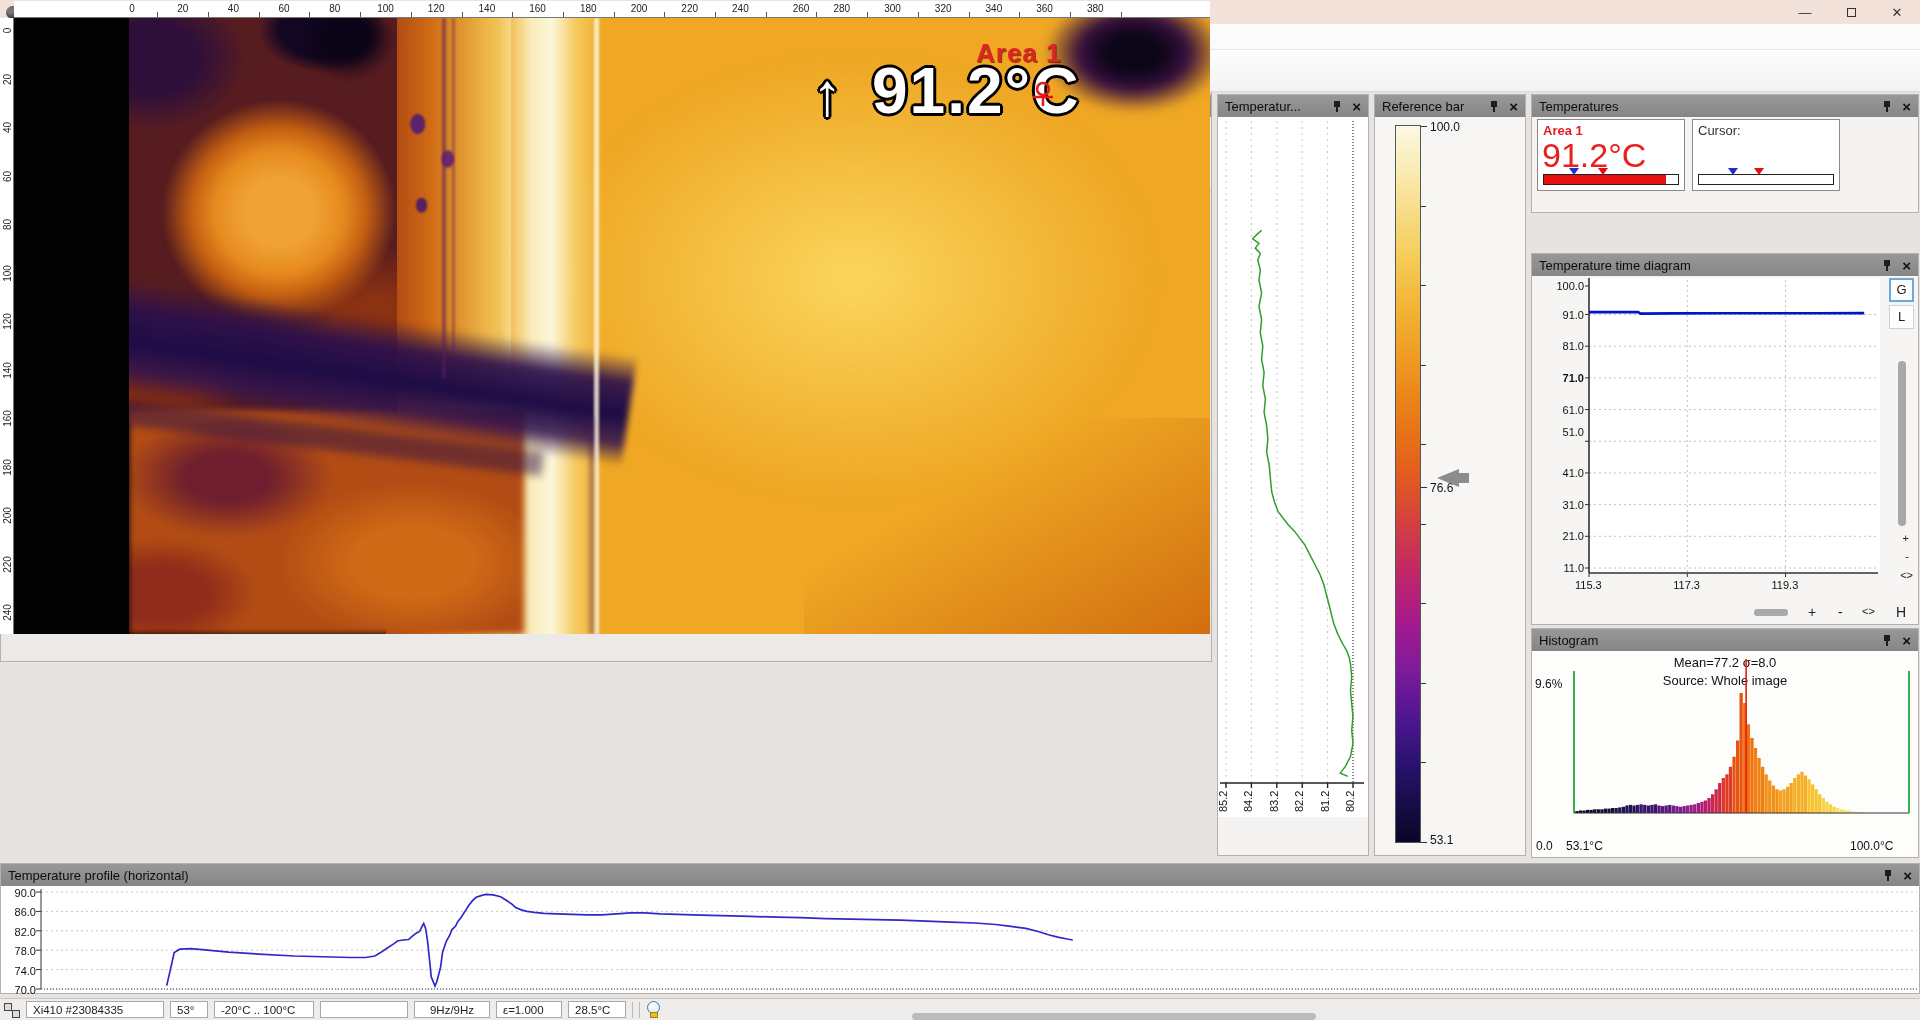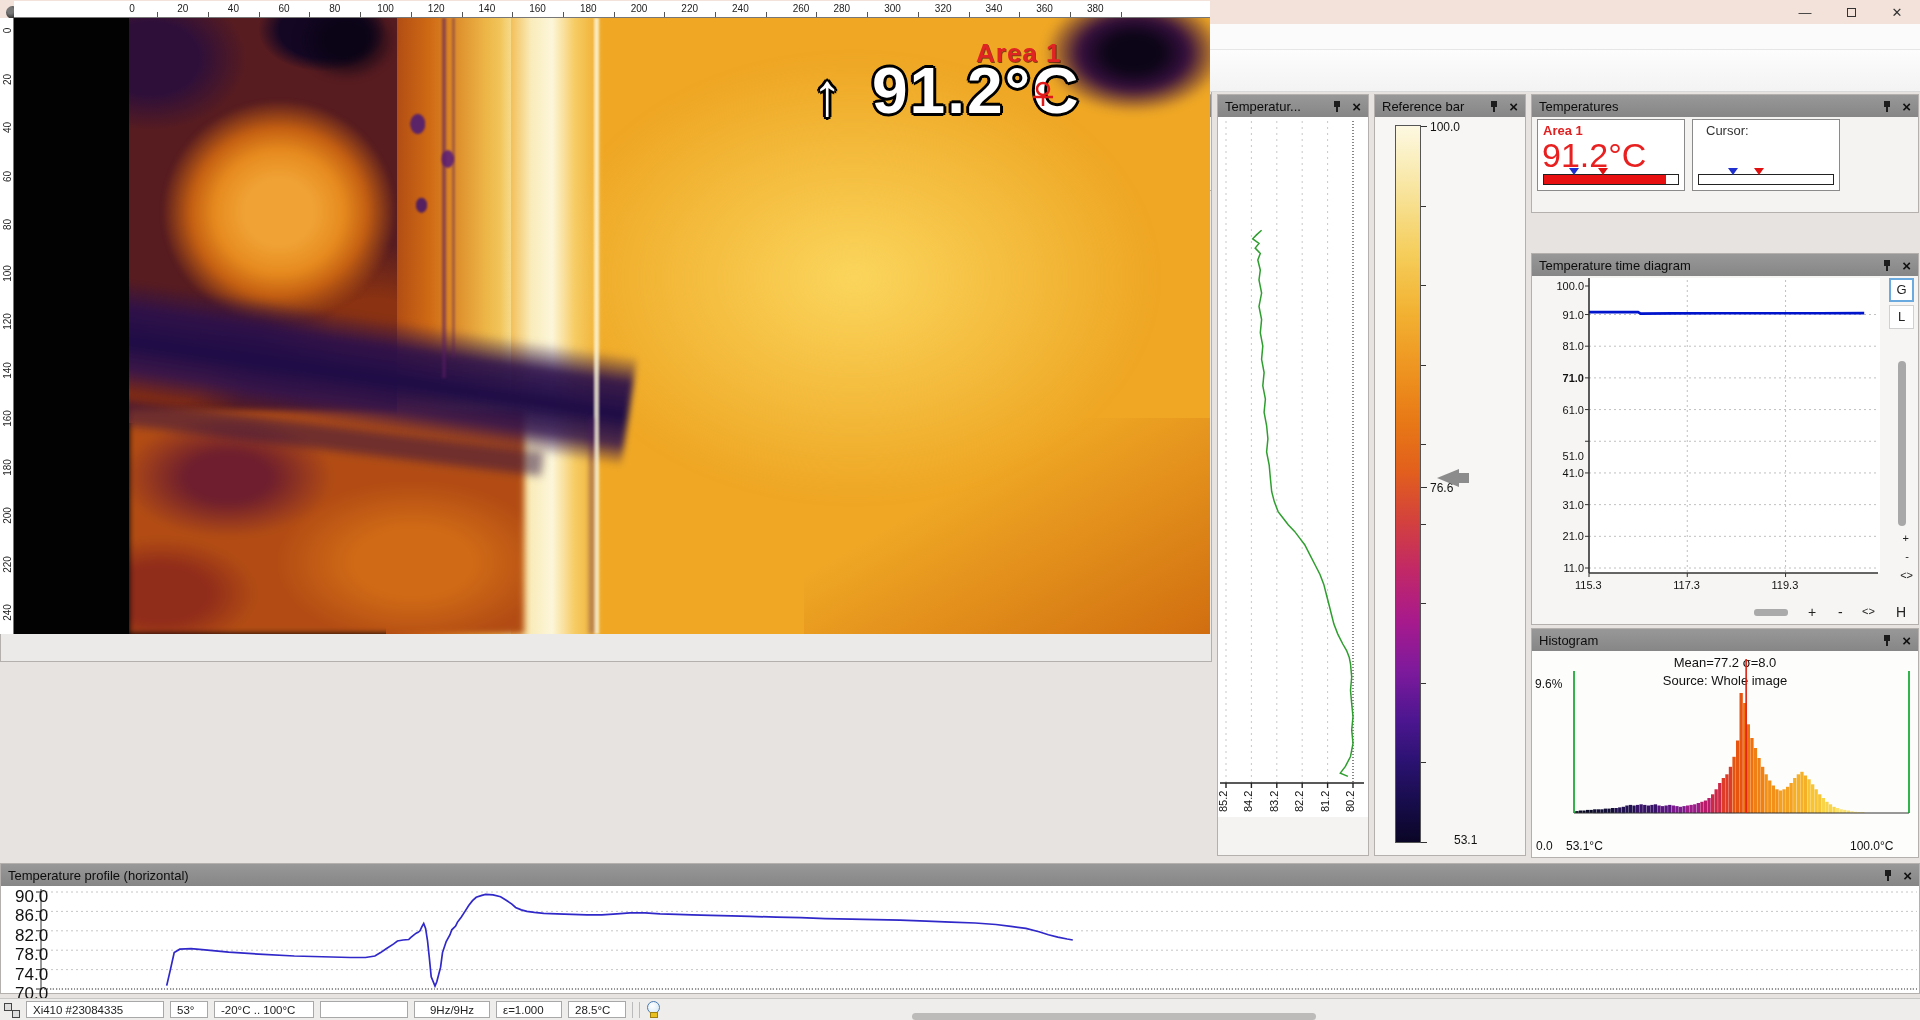--- a/index.html
+++ b/index.html
@@ -166,21 +166,21 @@
   .rb-tick { position:absolute; left:46px; width:6px; height:1px; background:#333; }
   .rb-label { position:absolute; left:55px; font-size:12px; color:#111; }
   #rb-arrow { position:absolute; left:62px; top:352px; width:0; height:0;
      border-right:22px solid #8c8c8c; border-top:9px solid transparent; border-bottom:9px solid transparent; }
   #rb-arrow::after { content:""; position:absolute; left:20px; top:-5px; width:12px; height:10px; background:#8c8c8c; }
 
   
   #temps-panel { left:1531px; top:94px; width:388px; height:119px; }
   .temp-box { position:absolute; top:24px; height:72px; background:#fff; border:1px solid #8a8a8a; }
   #temp-box-area { left:5px; width:148px; }
-  #temp-box-cursor { left:160px; width:148px;padding-left:8px; }
+  #temp-box-cursor { left:160px; width:148px; }
   .temp-box .tb-name { font-size:13px; font-weight:bold; color:#e02020; padding:3px 0 0 5px; }
   .temp-box .tb-value { font-size:34px; color:#e82020; padding-left:4px; line-height:34px; }
   .tb-cursor-name { font-size:13px; color:#333; padding:3px 0 0 5px; }
   .tb-bar { position:absolute; left:5px; bottom:5px; width:136px; height:11px; border:1px solid #222; background:#fff; }
   .tb-fill { position:absolute; left:0; top:0; bottom:0; background:#e81010; }
   .tb-tri { position:absolute; top:-7px; width:0; height:0; border-left:5px solid transparent;
      border-right:5px solid transparent; }
   .tb-tri.blue { border-top:7px solid #2030d0; }
   .tb-tri.red { border-top:7px solid #e01010; }
 
@@ -202,21 +202,21 @@
   #histogram-panel { left:1531px; top:628px; width:388px; height:230px; }
   #hg-body { position:absolute; left:0; top:22px; right:0; bottom:0; background:#fdfdfc; }
   #hg-stats1 { position:absolute; left:0; right:0; top:4px; text-align:center; font-size:13px; color:#111; }
   #hg-stats2 { position:absolute; left:0; right:0; top:22px; text-align:center; font-size:13px; color:#111; }
   #hg-ymax { position:absolute; left:3px; top:26px; font-size:12px; color:#111; }
   .hg-xlabel { position:absolute; bottom:4px; font-size:12px; color:#111; }
 
   
   #hprofile-panel { left:0; top:863px; width:1920px; height:131px; }
   #hp-body { position:absolute; left:0; top:22px; right:0; bottom:0; background:#fff; }
-  .hp-ylabel { position:absolute; left:14px; width:34px; font-size:17px; color:#111; }
+  .hp-ylabel { position:absolute; left:1px; width:34px; text-align:right; font-size:11px; color:#111; }
 
   
   #statusbar { position:absolute; left:0; top:998px; width:1920px; height:22px; background:#efedeb;
      border-top:1px solid #c8c6c4; display:flex; align-items:center; padding-left:4px; gap:6px; }
   .sb-box { height:17px; background:#fff; border:1px solid #a8a8a8; font-size:11.5px; color:#222;
      display:flex; align-items:center; padding:0 6px; }
   #sb-icon { width:16px; height:14px; position:relative; }
   #sb-icon::before, #sb-icon::after { content:""; position:absolute; width:6px; height:6px; border:1.5px solid #444; background:#ddd; }
   #sb-icon::before { left:0; top:0; } #sb-icon::after { left:8px; top:7px; }
   .sb-sep { width:1px; height:16px; background:#bbb; }
@@ -443,21 +443,21 @@
       <span class="x-icon">×</span>
     </span>
   </div>
   <div id="refbar-body">
     <div id="refbar-gradient"></div>
     <div class="rb-tick" style="top:9px;"></div>
     <div class="rb-label" style="top:3px;">100.0</div>
     <div class="rb-tick" style="top:370px;"></div>
     <div class="rb-label" style="top:364px;">76.6</div>
     <div class="rb-tick" style="top:725px;"></div>
-    <div class="rb-label" style="top:716px;margin-left:24px;">53.1</div>
+    <div class="rb-label" style="top:716px;">53.1</div>
     <div id="rb-arrow"></div>
     <div id="rb-ticks">
         <div class="rb-tick" style="top: 88.5px; width: 5px;"></div>
         <div class="rb-tick" style="top: 168px; width: 5px;"></div>
         <div class="rb-tick" style="top: 247.5px; width: 5px;"></div>
         <div class="rb-tick" style="top: 327px; width: 5px;"></div>
         <div class="rb-tick" style="top: 406.5px; width: 5px;"></div>
         <div class="rb-tick" style="top: 486px; width: 5px;"></div>
         <div class="rb-tick" style="top: 565.5px; width: 5px;"></div>
         <div class="rb-tick" style="top: 645px; width: 5px;"></div>
@@ -535,21 +535,21 @@
         <line x1="57" y1="297" x2="57" y2="301" stroke="#333" stroke-width="1"></line>
         <line x1="155.27586206896558" y1="297" x2="155.27586206896558" y2="301" stroke="#333" stroke-width="1"></line>
         <line x1="253.55172413793113" y1="297" x2="253.55172413793113" y2="301" stroke="#333" stroke-width="1"></line>
         <polyline points="57.0,36.1 106.1,36.1 108.6,37.6 140.5,37.4 189.7,37.2 238.8,37.2 287.9,37.2 332.2,37.1" fill="none" stroke="#0014cc" stroke-width="2.6"></polyline>
       </svg>
       <div class="td-ylabel" style="top: 4px; left: 12px; width: 40px;">100.0</div>
       <div class="td-ylabel" style="top: 32.5169px; left: 12px; width: 40px;">91.0</div>
       <div class="td-ylabel" style="top: 64.2022px; left: 12px; width: 40px;">81.0</div>
       <div class="td-ylabel" style="top: 95.8876px; left: 12px; width: 40px; font-weight: bold;">71.0</div>
       <div class="td-ylabel" style="top: 127.573px; left: 12px; width: 40px;">61.0</div>
-      <div class="td-ylabel" style="top: 174px; left: 12px; width: 40px;">51.0</div>
+      <div class="td-ylabel" style="top: 150px; left: 12px; width: 40px;">51.0</div>
       <div class="td-ylabel" style="top: 190.944px; left: 12px; width: 40px;">41.0</div>
       <div class="td-ylabel" style="top: 222.629px; left: 12px; width: 40px;">31.0</div>
       <div class="td-ylabel" style="top: 254.315px; left: 12px; width: 40px;">21.0</div>
       <div class="td-ylabel" style="top: 286px; left: 12px; width: 40px;">11.0</div>
       <div class="td-xlabel" style="left: 43px; top: 303px;">115.3</div>
       <div class="td-xlabel" style="left: 141.276px; top: 303px;">117.3</div>
       <div class="td-xlabel" style="left: 239.552px; top: 303px; text-align: center;">119.3</div>
     </div>
   <div id="td-bottombar">
     <div id="td-hthumb"></div>

